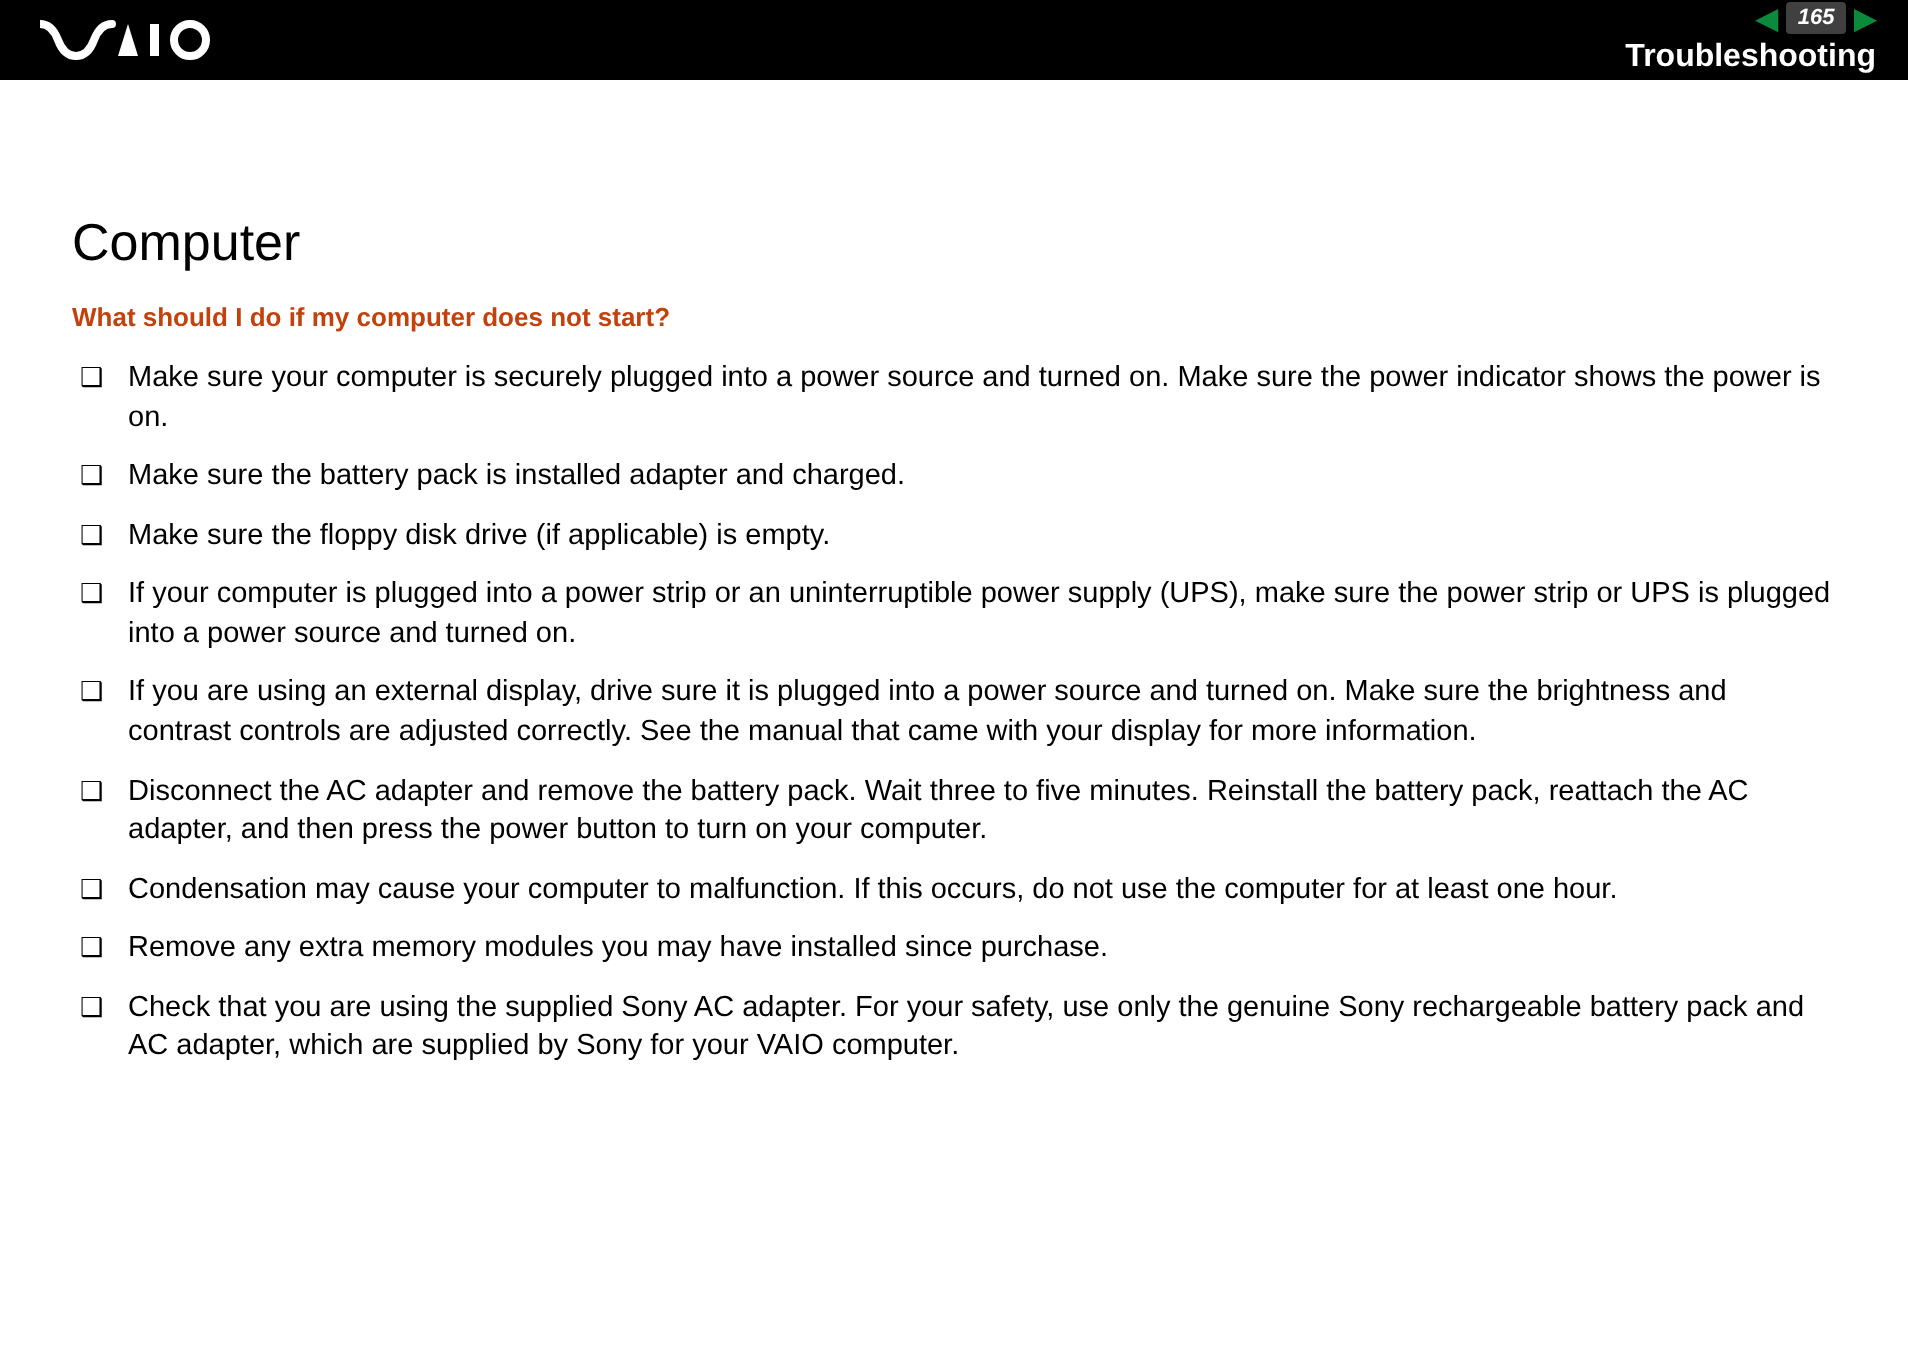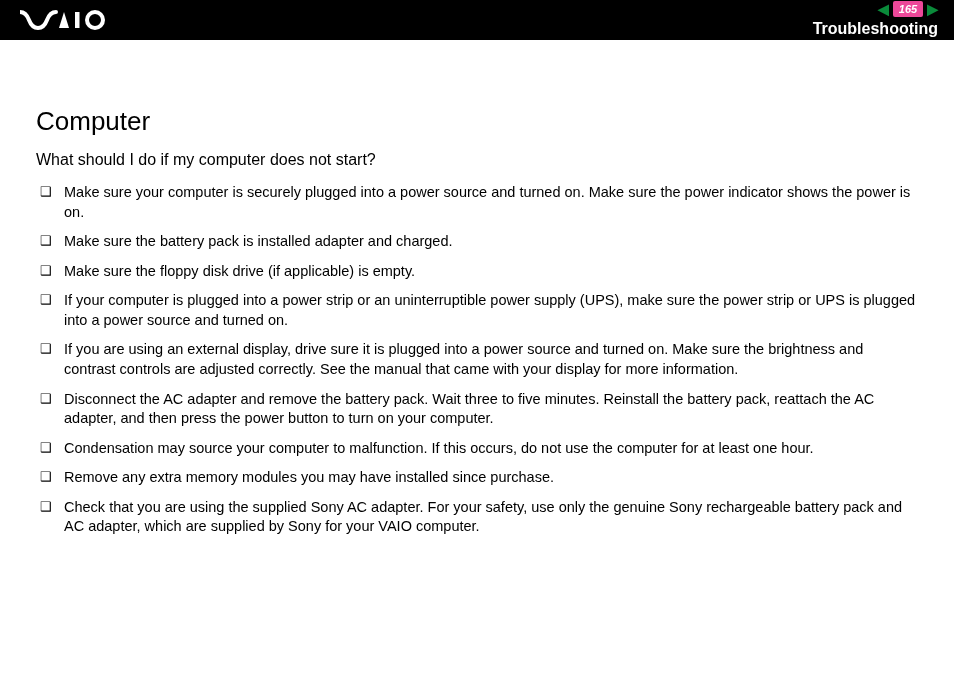--- a/index.html
+++ b/index.html
@@ -38,21 +38,21 @@
     gap: 2px;
   }
   .pager {
     display: flex;
     align-items: center;
     gap: 4px;
     font-weight: bold;
     font-style: italic;
   }
   .pager .page-box {
-    background: #ec4899;
+    background: #404040;
     color: #fff;
     padding: 0 6px;
     height: 16px;
     line-height: 16px;
     border-radius: 2px;
     font-size: 11px;
     font-weight: bold;
     font-style: italic;
   }
   .pager .arrow { color: #0a8a3a; font-size: 14px; line-height: 1; font-style: normal;}
@@ -64,23 +64,23 @@
     padding: 28px 36px 0 36px;
     margin-top: 38px;
   }
   .h1 {
     font-size: 26px;
     font-weight: 400;
     color: #000;
     margin-bottom: 14px;
   }
   .h2 {
-    font-size: 16px;
-    font-weight: 400;
-    color: #000000;
+    font-size: 13px;
+    font-weight: 700;
+    color: #c2410c;
     margin-bottom: 14px;
   }
   ul.bullets {
     list-style: none;
     padding-left: 4px;
   }
   ul.bullets li {
     display: flex;
     align-items: flex-start;
     font-size: 14.5px;
@@ -142,21 +142,21 @@
     <li>
         <span class="bullet-mark">❑</span>
         <span class="bullet-text">If you are using an external display, drive sure it is plugged into a power source and turned on. Make sure the brightness and contrast controls are adjusted correctly. See the manual that came with your display for more information.</span>
       </li>
     <li>
         <span class="bullet-mark">❑</span>
         <span class="bullet-text">Disconnect the AC adapter and remove the battery pack. Wait three to five minutes. Reinstall the battery pack, reattach the AC adapter, and then press the power button to turn on your computer.</span>
       </li>
     <li>
         <span class="bullet-mark">❑</span>
-        <span class="bullet-text">Condensation may source your computer to malfunction. If this occurs, do not use the computer for at least one hour.</span>
+        <span class="bullet-text">Condensation may cause your computer to malfunction. If this occurs, do not use the computer for at least one hour.</span>
       </li>
     <li>
         <span class="bullet-mark">❑</span>
         <span class="bullet-text">Remove any extra memory modules you may have installed since purchase.</span>
       </li>
     <li>
         <span class="bullet-mark">❑</span>
         <span class="bullet-text">Check that you are using the supplied Sony AC adapter. For your safety, use only the genuine Sony rechargeable battery pack and AC adapter, which are supplied by Sony for your VAIO computer.</span>
       </li>
   </ul>

